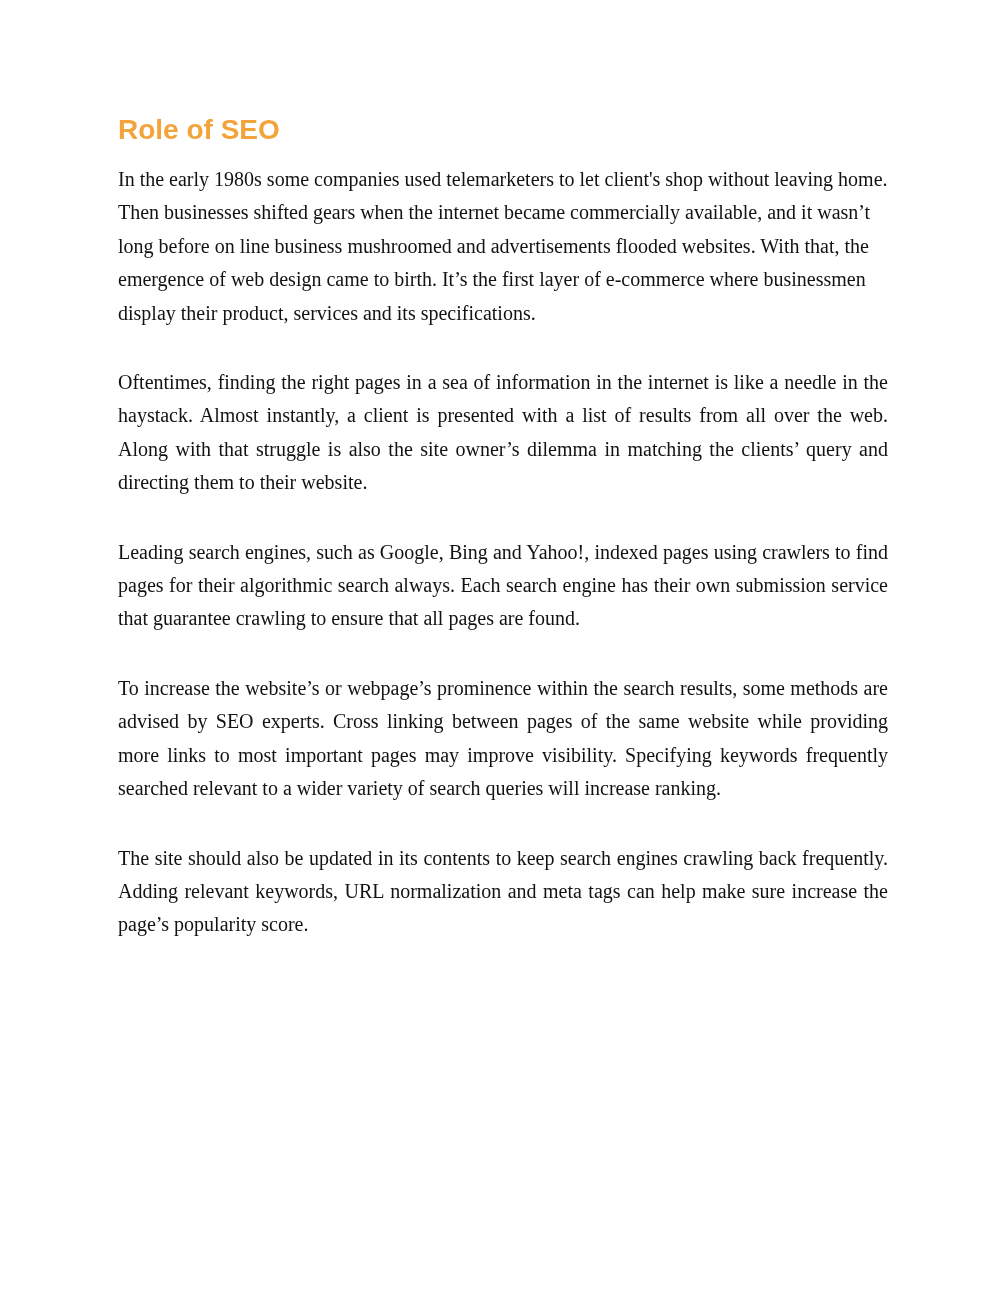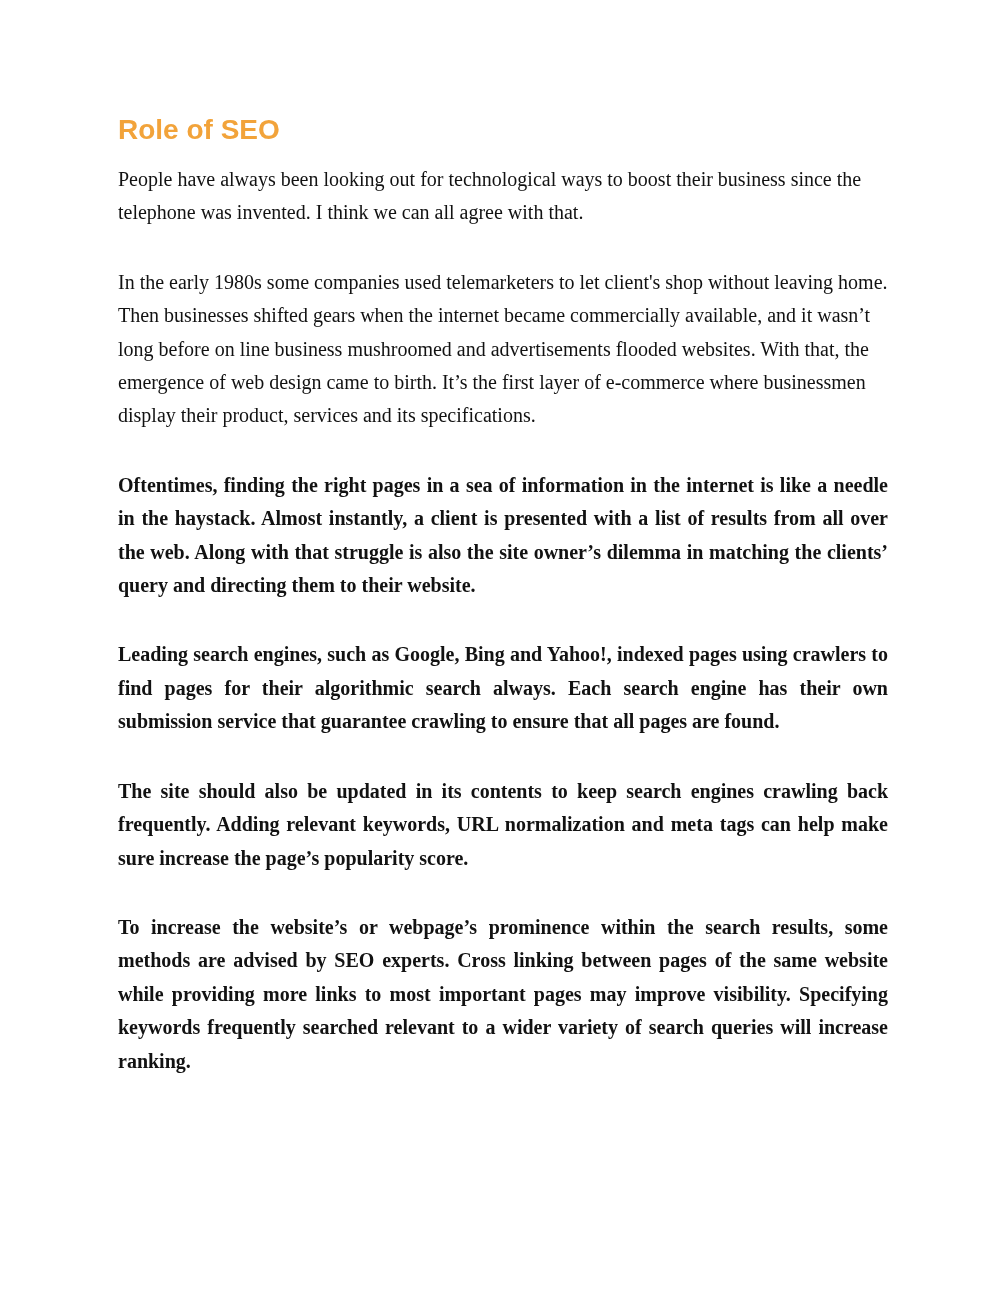--- a/index.html
+++ b/index.html
@@ -25,33 +25,32 @@
     letter-spacing: 0px;
   }
   .doc-paragraph {
     font-family: "Liberation Serif", "DejaVu Serif", serif;
     font-size: 20px;
     line-height: 33.4px;
     color: #121212;
     margin: 0 0 36px 0;
   }
   .align-left { text-align: left; }
-  .align-justify { text-align: justify; font-weight: bold; }
+  .align-justify { text-align: justify; }
 </style>
 </head>
 <body>
 
 <div class="page">
   <h1 class="doc-heading" style="color: rgb(242, 163, 58);">Role of SEO</h1>
 
-  <p class="doc-paragraph align-left">People have always been looking out for technological ways to boost their business since the telephone was invented.  I think we can all agree with that.</p>
 
   <p class="doc-paragraph align-left">In the early 1980s some companies used telemarketers to let client's shop without leaving home. Then businesses shifted gears when the internet became commercially available, and it wasn’t long before on line business mushroomed and advertisements flooded websites.  With that, the emergence of web design came to birth. It’s the first layer of e-commerce where businessmen display their product, services and its specifications.</p>
 
   <p class="doc-paragraph align-justify">Oftentimes, finding the right pages in a sea of information in the internet is like a needle in the haystack. Almost instantly, a client is presented with a list of results from all over the web. Along with that struggle is also the site owner’s dilemma in matching the clients’ query and directing them to their website.</p>
 
   <p class="doc-paragraph align-justify">Leading search engines, such as Google, Bing and Yahoo!, indexed pages using crawlers to find pages for their algorithmic search always. Each search engine has their own submission service that guarantee crawling to ensure that all pages are found.</p>
 
+  <p class="doc-paragraph align-justify">To increase the website’s or webpage’s prominence within the search results, some methods are advised by SEO experts.  Cross linking between pages of the same website while providing more links to most important pages may improve visibility. Specifying keywords frequently searched relevant to a wider variety of search queries will increase ranking.</p>
+
   <p class="doc-paragraph align-justify">The site should also be updated in its contents to keep search engines crawling back frequently. Adding relevant keywords, URL normalization and meta tags can help make sure increase the page’s popularity score.</p>
-
-  <p class="doc-paragraph align-justify">To increase the website’s or webpage’s prominence within the search results, some methods are advised by SEO experts.  Cross linking between pages of the same website while providing more links to most important pages may improve visibility. Specifying keywords frequently searched relevant to a wider variety of search queries will increase ranking.</p>
 
 </div>
 
 </body></html>

